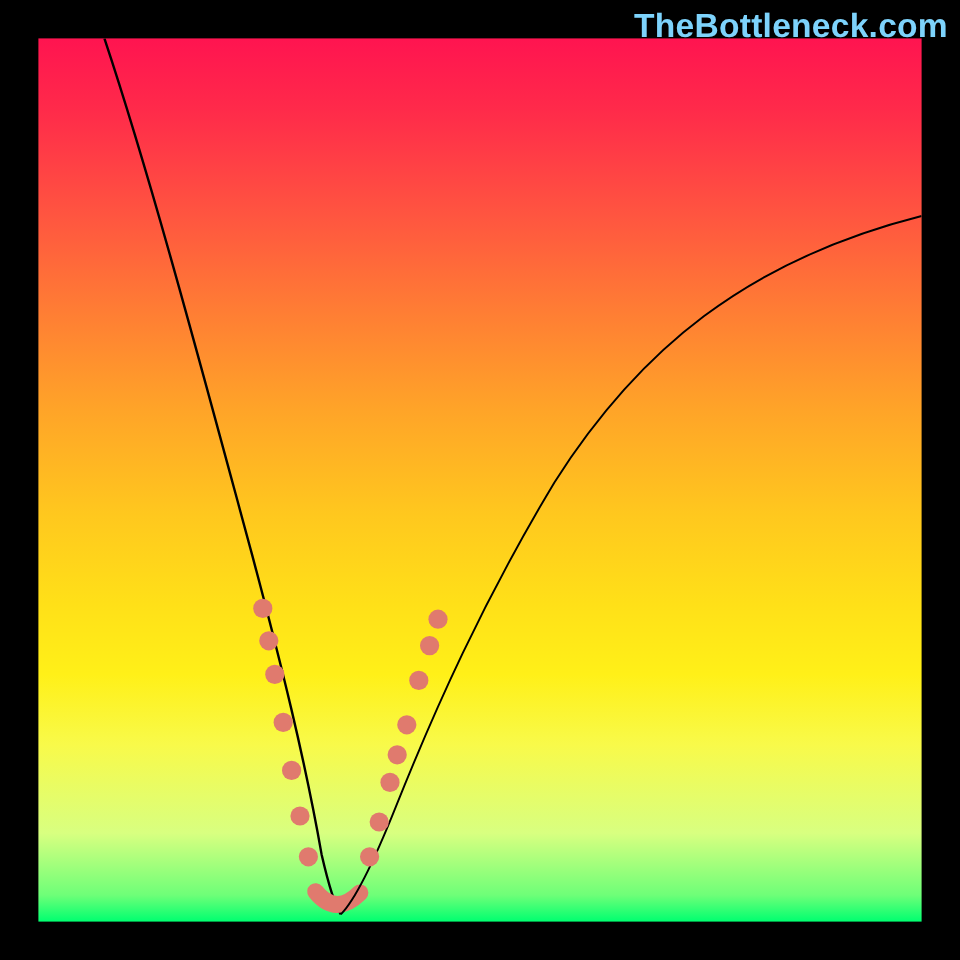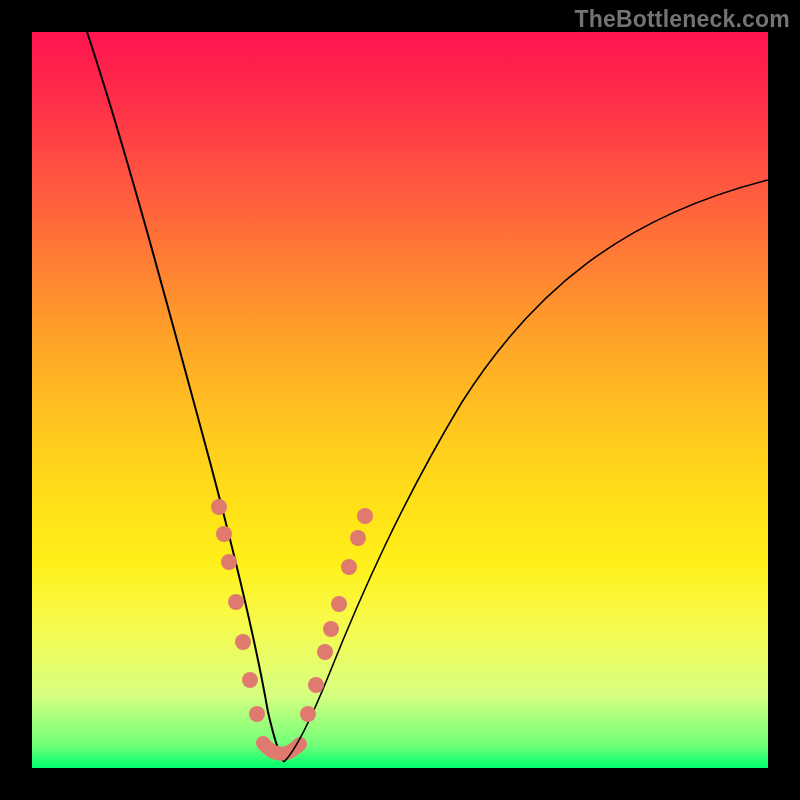--- a/index.html
+++ b/index.html
@@ -37,23 +37,23 @@
       #f8fa4a 80%,
       #d8ff80 90%,
       #6eff78 97%,
       #00ff70 100%
     );
   }
   .watermark {
     position: absolute;
     top: 6px;
     right: 10px;
-    font-size: 23px;
+    font-size: 28px;
     font-weight: 600;
-    color: #737373;
+    color: #7dd3fc;
     letter-spacing: 0.2px;
   }
   svg.curves {
     position: absolute;
     top: 0;
     left: 0;
     width: 736px;
     height: 736px;
   }
   .curve {

